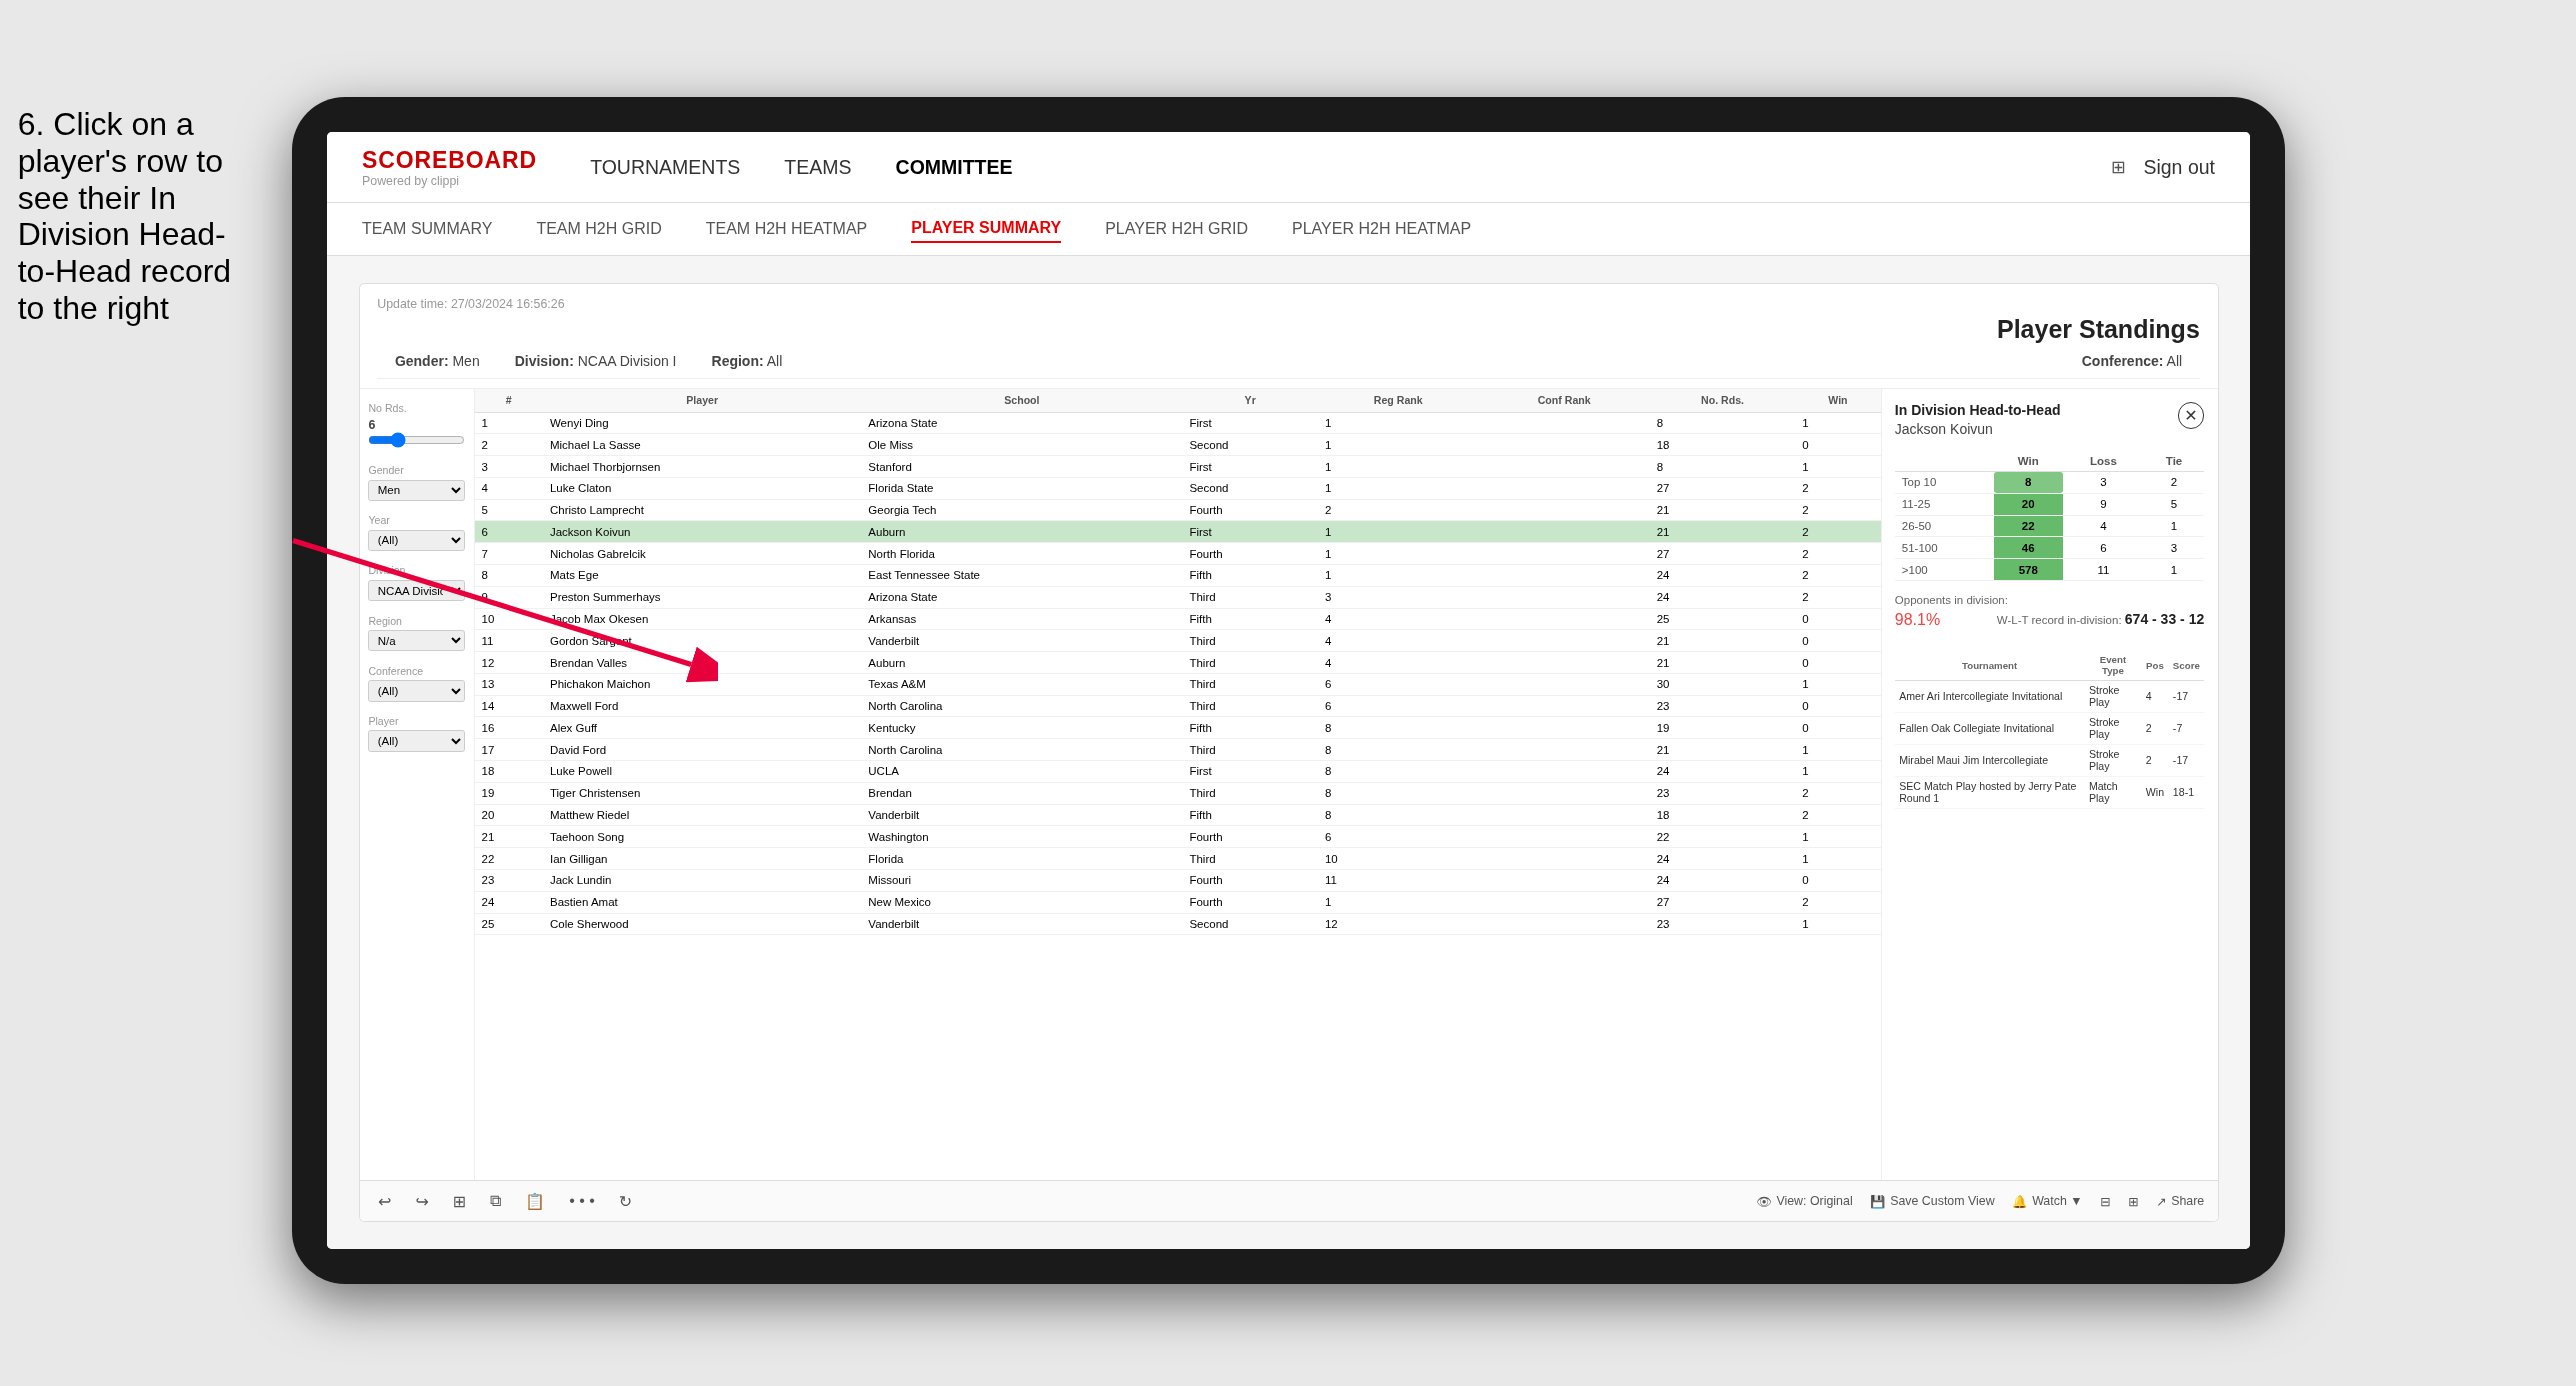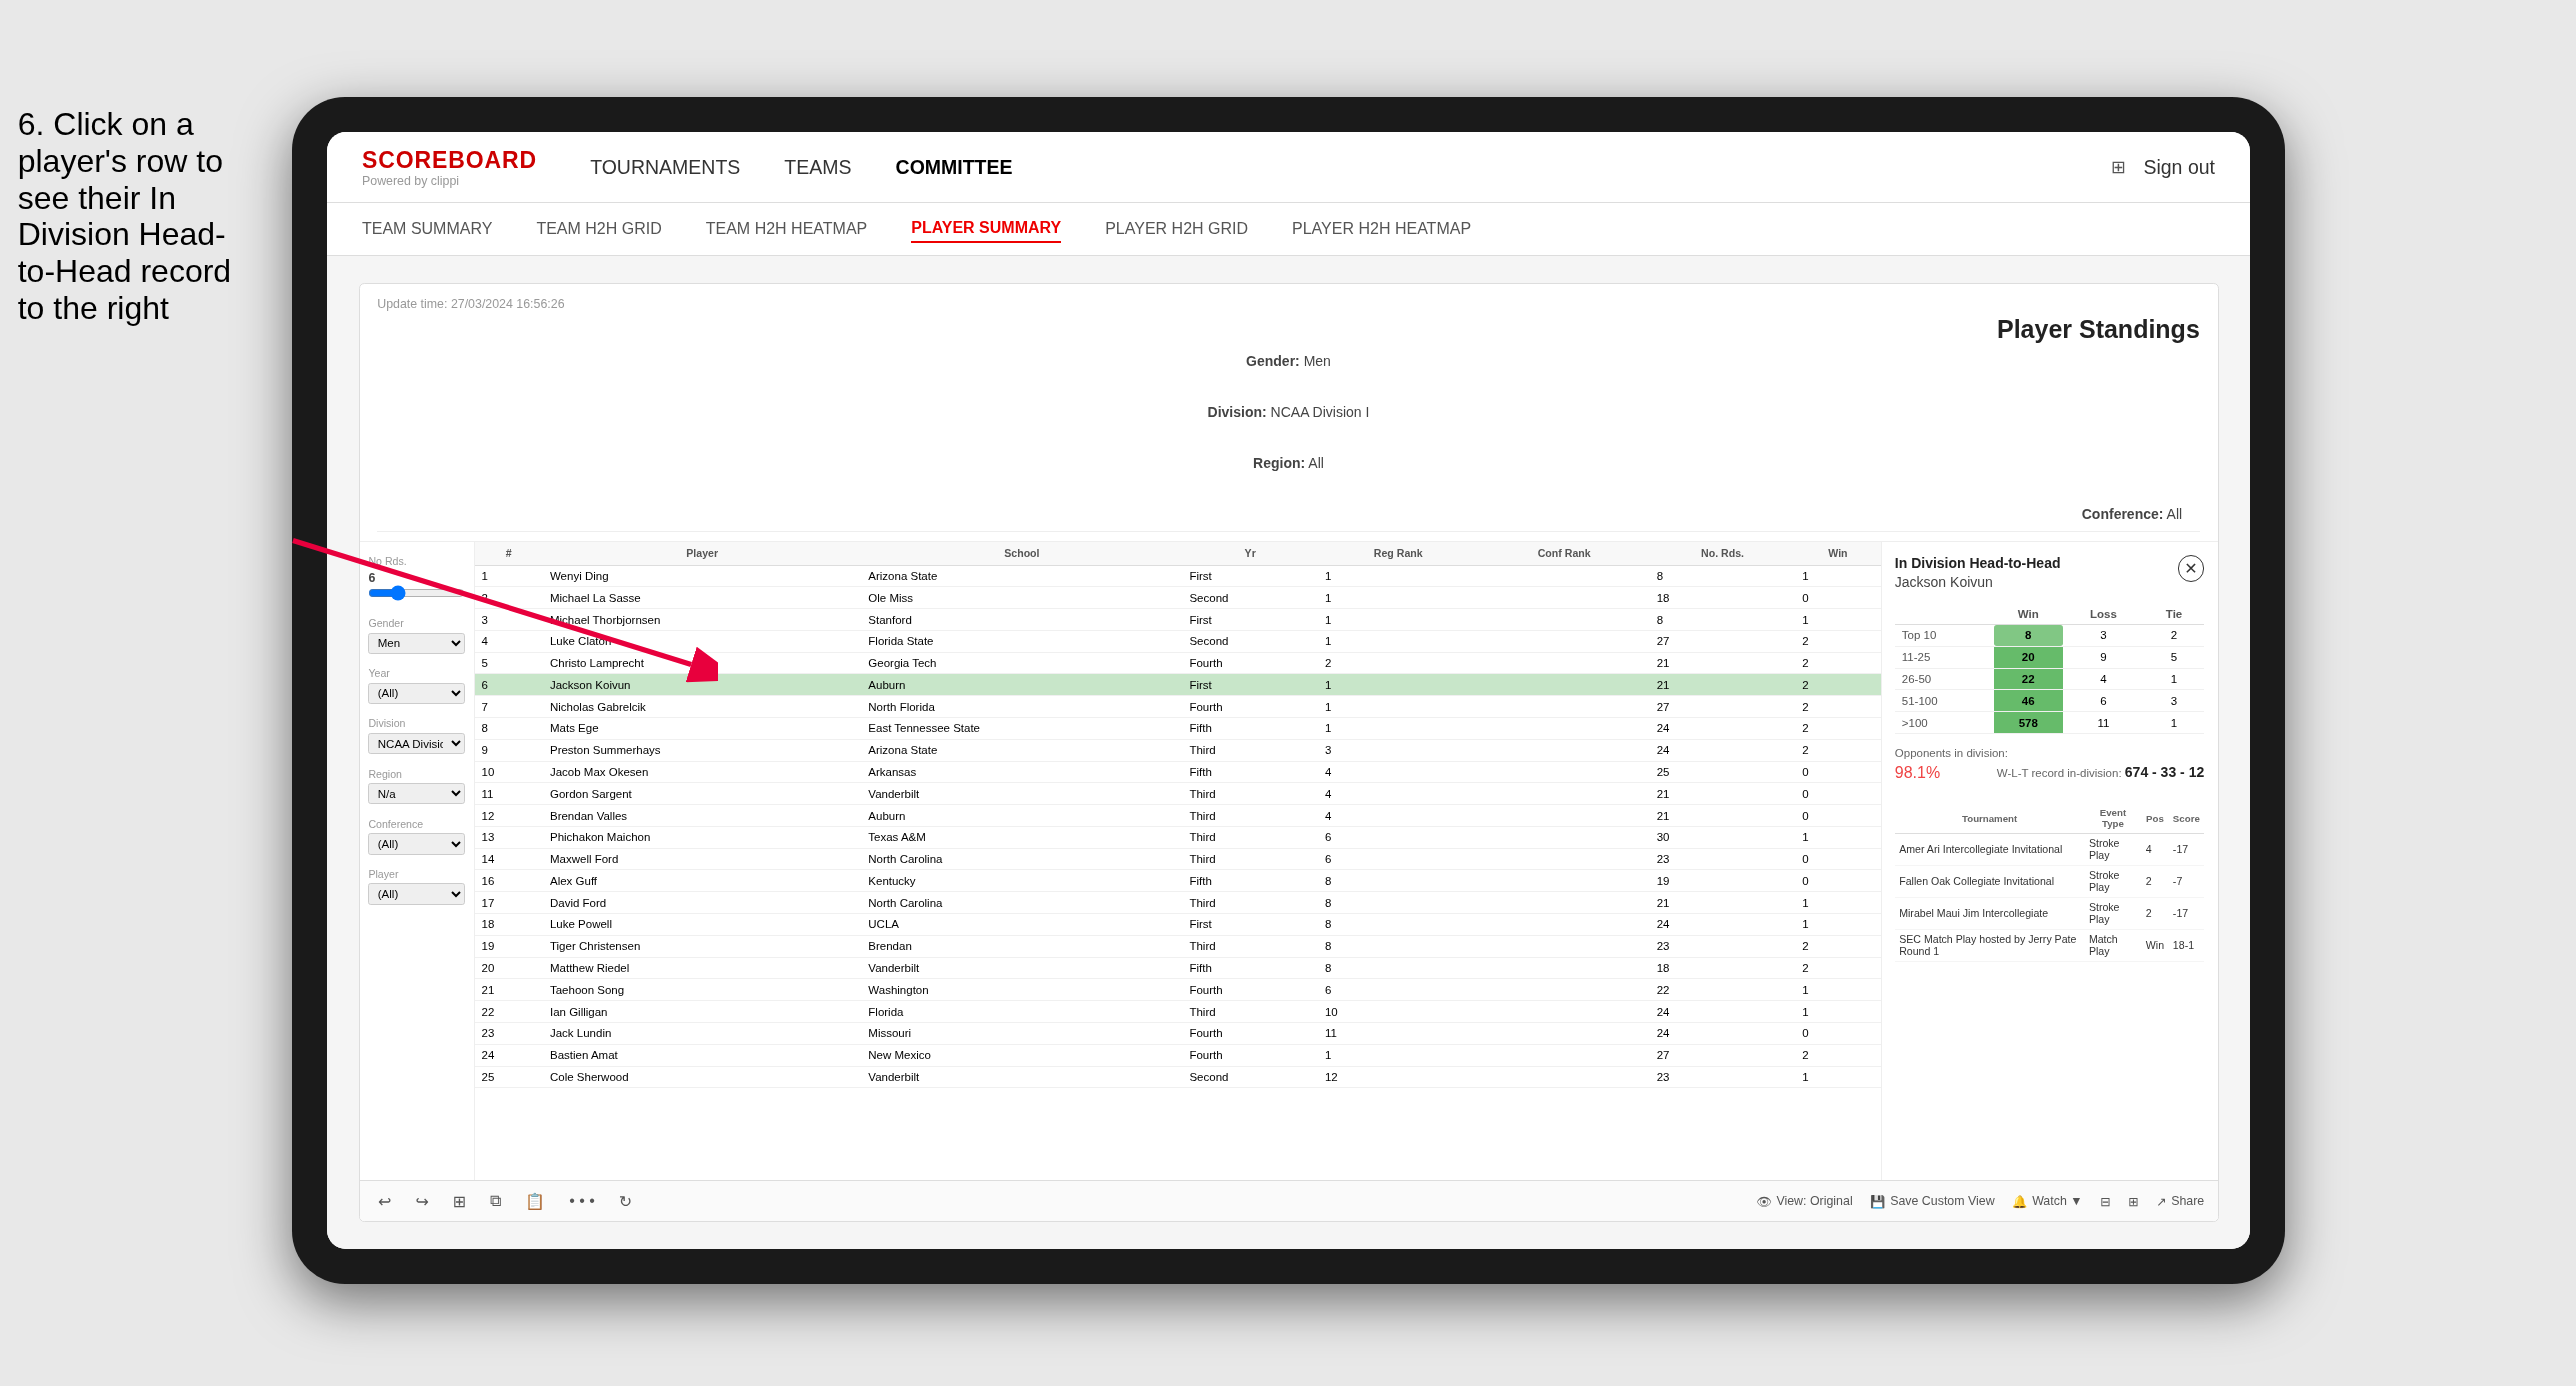--- a/index.html
+++ b/index.html
@@ -50,21 +50,21 @@
       background: #1a1a1a;
       border-radius: 53px;
       padding: 35px;
       box-shadow: 0 17.7px 53px rgba(0,0,0,0.5);
     }
 
     .tablet-screen {
       width: 100%;
       height: 100%;
       background: #fff;
-      border-radius: 19px;
+      border-radius: 5px;
       overflow: hidden;
       display: flex;
       flex-direction: column;
     }
 
     
     .top-nav {
       background: #fff;
       border-bottom: 0.9px solid #ddd;
       display: flex;
@@ -186,21 +186,20 @@
     }
 
     .panel-filters {
       display: flex;
       gap: 35px;
       padding: 8.9px 17.7px;
       border-bottom: 0.9px solid #eee;
       font-size: 14px;
       color: #444;
       align-items: center;
-      flex-direction: column;
     }
 
     
     .content-area {
       display: flex;
       flex: 1;
       overflow: hidden;
     }
 
     

